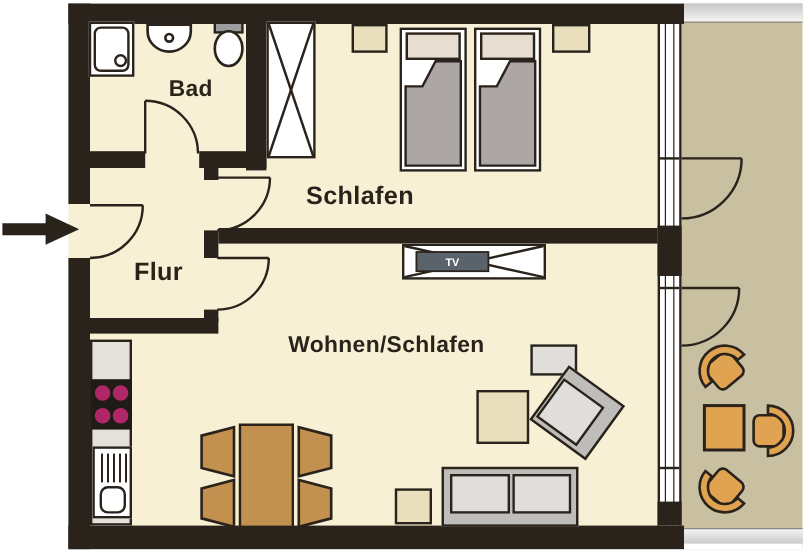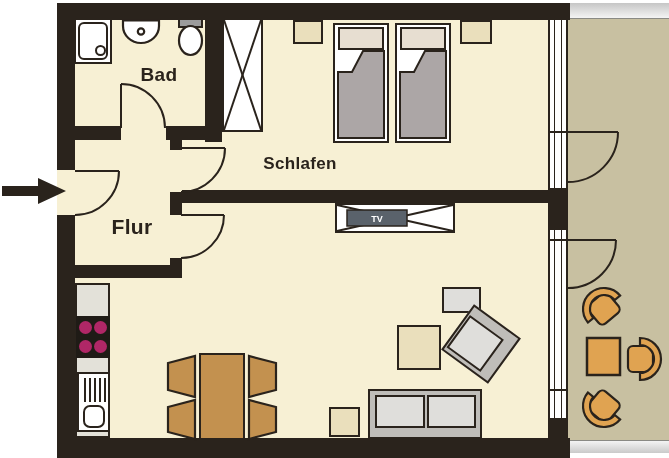--- a/index.html
+++ b/index.html
@@ -206,15 +206,16 @@
     <g>
       <line class="door-line" x1="568" y1="240" x2="616" y2="240"></line>
       <path class="door-line" d="M616,240 A48,48 0 0 1 568,288"></path>
     </g>
 
     <polygon class="arrow" points="2,186 38,186 38,178 66,191 38,204 38,196 2,196"></polygon>
   </svg>
 
   <div class="room-label" style="left:159px;top:75px;font-size:19px">Bad</div>
   <div class="room-label" style="left:132px;top:227px;font-size:21px">Flur</div>
-  <div class="room-label" style="left:300px;top:164px;font-size:17px">Schlafen</div>
+  <div class="room-label" style="left:300px;top:164px;font-size:21px">Schlafen</div>
+  <div class="room-label" style="left:322px;top:288px;font-size:19px">Wohnen/Schlafen</div>
 
 </div>
 
 </body></html>

